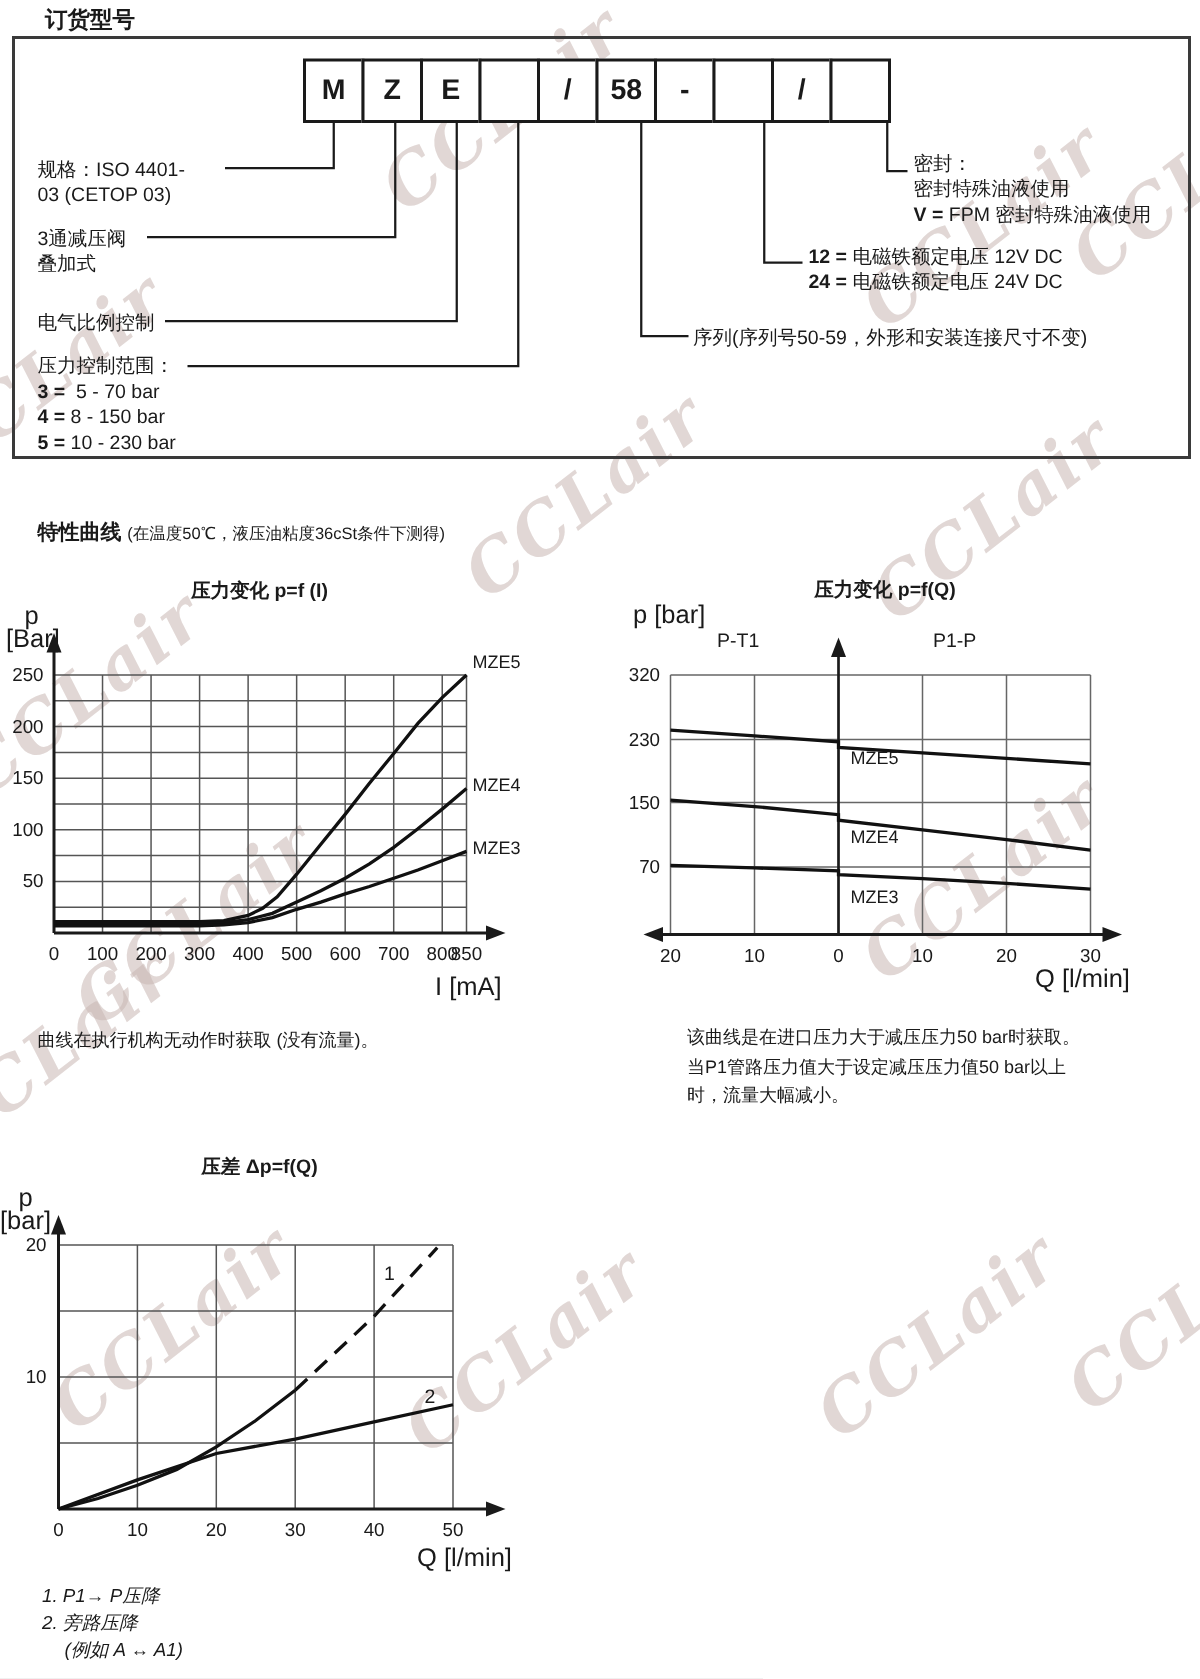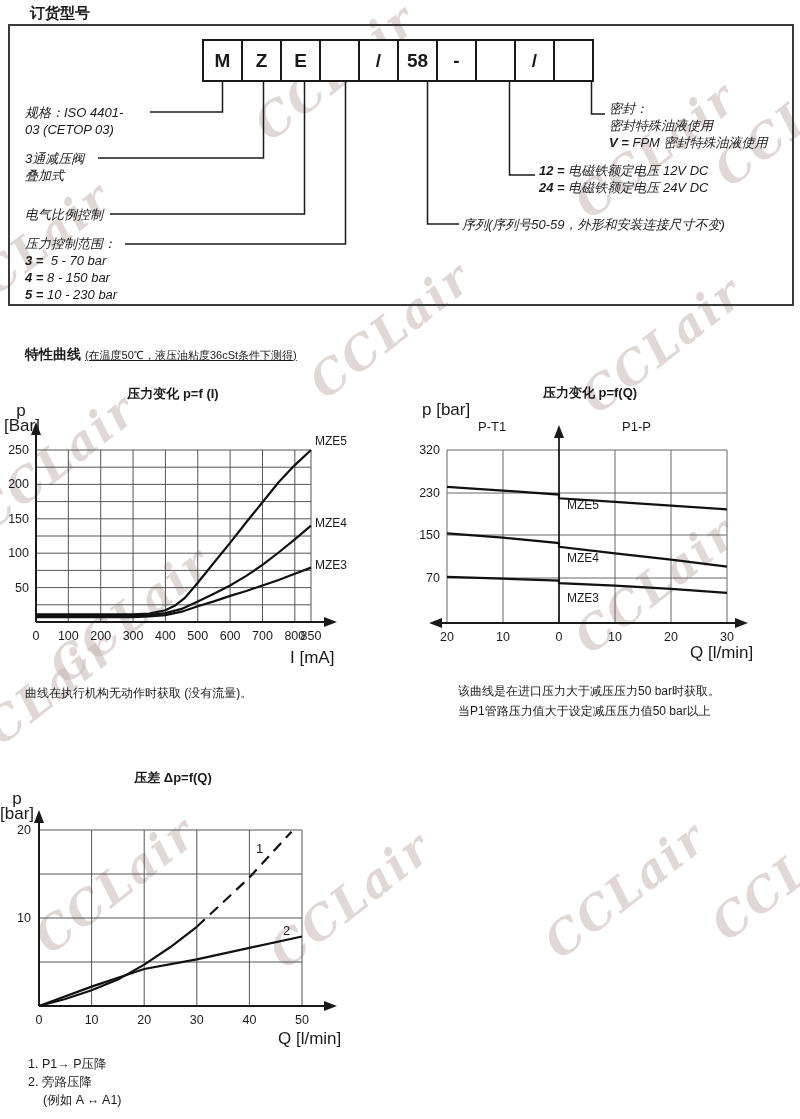--- a/index.html
+++ b/index.html
@@ -8,30 +8,30 @@
   .wm{position:absolute;font-family:"DejaVu Serif",serif;font-style:italic;font-weight:bold;
       font-size:46px;letter-spacing:2px;color:#c9b8b4;opacity:.55;white-space:nowrap;
       transform:translate(-50%,-50%) rotate(-38deg);pointer-events:none;}
   .h1{position:absolute;left:30px;top:4px;font-size:15px;font-weight:bold;}
   .obox{position:absolute;left:8px;top:24px;width:786px;height:282px;border:2px solid #3a3a3a;box-sizing:border-box;}
   .leads{position:absolute;left:0;top:0;}
   .cells{position:absolute;left:192px;top:13px;display:flex;}
   .code-cell{width:41px;height:43px;border:2px solid #1a1a1a;margin-left:-2px;box-sizing:border-box;
              display:flex;align-items:center;justify-content:center;font-size:19px;font-weight:bold;background:#fff;}
   .code-cell:first-child{margin-left:0;}
-  .lbl{position:absolute;font-size:13px;line-height:17px;background:transparent;font-style:italic;}
+  .lbl{position:absolute;font-size:13px;line-height:17px;background:transparent;}
   .lbl b{font-weight:bold;}
   .sect{position:absolute;left:25px;top:346px;font-size:14px;font-weight:bold;}
-  .sect .cond{font-size:11px;font-weight:normal;text-decoration:underline;}
+  .sect .cond{font-size:11px;font-weight:normal;}
   .ctitle{position:absolute;font-size:13px;font-weight:bold;text-align:center;}
   .axlab{position:absolute;font-size:17px;line-height:15px;}
   .ylab2{text-align:center;width:34px;}
   .slab{position:absolute;font-size:12px;}
   .note{position:absolute;font-size:12px;line-height:19.5px;}
-  .fnote{position:absolute;font-size:12.5px;line-height:18px;}
+  .fnote{position:absolute;font-size:12.5px;line-height:18px;font-style:italic;}
   svg{position:absolute;}
   svg text{font-family:"Liberation Sans",sans-serif;}
 </style>
 </head>
 <body>
 
 <div class="page">
 
   <div class="wm" style="left:335px;top:72px">CCLair</div>
   <div class="wm" style="left:655px;top:150px">CCLair</div>
@@ -197,20 +197,21 @@
       <path d="M37.0,133.4 L93.0,137.7 L149.0,143.1 L149.0,146.8 L205.0,153.3 L261.0,159.7 L317.0,166.7" fill="none" stroke="#111" stroke-width="2.2"></path>
       <path d="M37.0,176.9 L93.0,178.6 L149.0,180.6 L149.0,183.1 L205.0,185.7 L261.0,188.9 L317.0,192.8" fill="none" stroke="#111" stroke-width="2.2"></path>
     </svg>
   <div class="slab" style="left:567px;top:498px">MZE5</div>
   <div class="slab" style="left:567px;top:551px">MZE4</div>
   <div class="slab" style="left:567px;top:591px">MZE3</div>
   <div class="axlab" style="left:690px;top:645px">Q [l/min]</div>
   <div class="note" style="left:458px;top:682px;width:335px">
     <div>该曲线是在进口压力大于减压压力50 bar时获取。</div>
     <div>当P1管路压力值大于设定减压压力值50 bar以上</div>
+    <div>时，流量大幅减小。</div>
   </div>
 
   <div class="ctitle" style="left:108px;top:769px;width:130px">压差 Δp=f(Q)</div>
   <div class="axlab ylab2" style="left:0px;top:791px">p [bar]</div>
   <svg id="chart3" style="left:0;top:790px" width="345" height="240">
       <line x1="91.6" y1="216" x2="91.6" y2="40" stroke="#555" stroke-width="1"></line>
       <line x1="144.2" y1="216" x2="144.2" y2="40" stroke="#555" stroke-width="1"></line>
       <line x1="196.8" y1="216" x2="196.8" y2="40" stroke="#555" stroke-width="1"></line>
       <line x1="249.4" y1="216" x2="249.4" y2="40" stroke="#555" stroke-width="1"></line>
       <line x1="302" y1="216" x2="302" y2="40" stroke="#555" stroke-width="1"></line>

